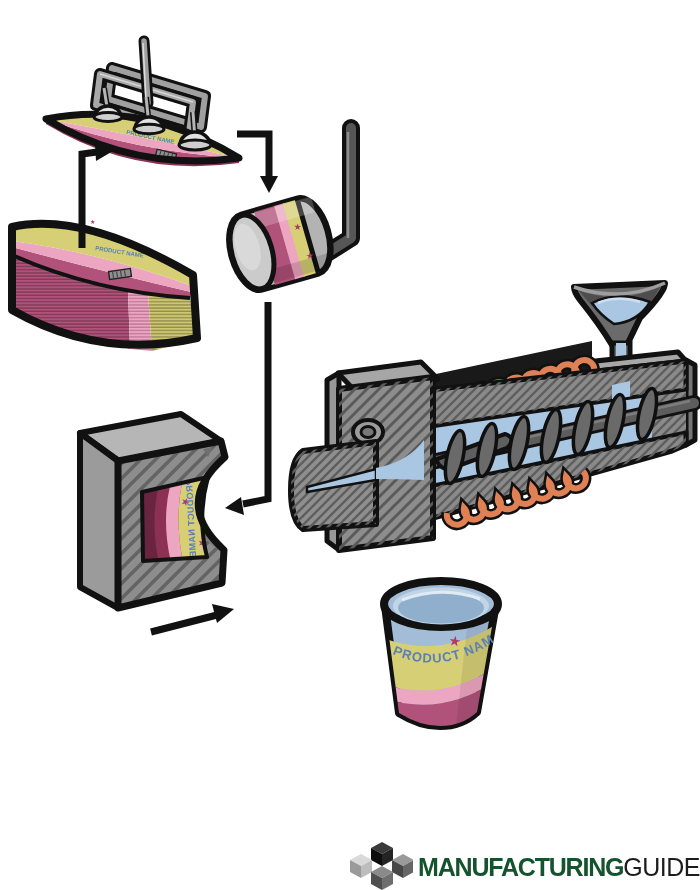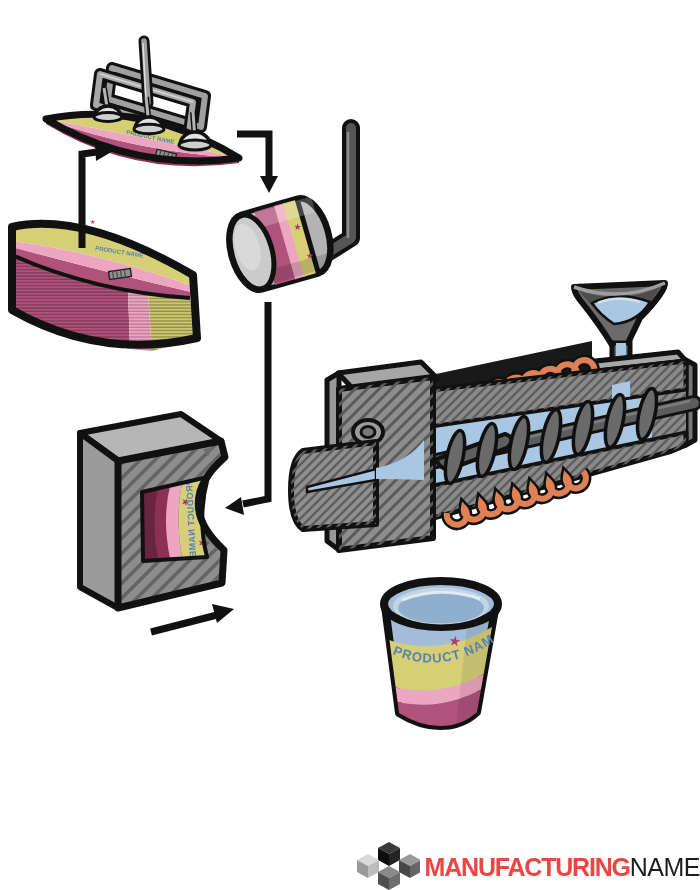--- a/index.html
+++ b/index.html
@@ -1,20 +1,20 @@
 <!DOCTYPE html>
 <html><head>
 <meta charset="utf-8">
 <style>
   html,body{margin:0;padding:0;background:#fff;}
   .canvas{position:relative;width:700px;height:890px;background:#ffffff;overflow:hidden;
           font-family:"Liberation Sans", sans-serif;}
   svg{display:block;}
   .logo{position:absolute;top:840px;right:0px;display:flex;align-items:center;gap:5px;}
-  .logo .brand-bold{font-size:25px;font-weight:900;letter-spacing:-1.2px;color:#ef4444;}
+  .logo .brand-bold{font-size:25px;font-weight:900;letter-spacing:-1.2px;color:#14532d;}
   .logo .brand-light{font-size:25px;font-weight:300;letter-spacing:-0.5px;color:#1c1c1c;}
   text{font-family:"Liberation Sans", sans-serif;}
 </style>
 </head>
 <body>
 
 <div class="canvas">
 <svg width="700" height="890" viewBox="0 0 700 890" xmlns="http://www.w3.org/2000/svg">
   <defs>
     <pattern id="hatchFine" patternUnits="userSpaceOnUse" width="9" height="9">
@@ -278,15 +278,15 @@
           <polygon points="0,-6 11,0 0,6 -11,0" fill="#9a9a9a"></polygon>
           <polygon points="-11,0 0,6 0,18 -11,12" fill="#474747"></polygon>
           <polygon points="0,6 11,0 11,12 0,18" fill="#666"></polygon>
         </g>
     <g transform="translate(417,868)">
           <polygon points="0,-6 11,0 0,6 -11,0" fill="#8a8a8a"></polygon>
           <polygon points="-11,0 0,6 0,18 -11,12" fill="#4f4f4f"></polygon>
           <polygon points="0,6 11,0 11,12 0,18" fill="#6e6e6e"></polygon>
         </g>
   </svg>
-  <div><span class="brand-bold">MANUFACTURING</span><span class="brand-light">NAME</span></div>
+  <div><span class="brand-bold">MANUFACTURING</span><span class="brand-light">GUIDE</span></div>
 </div>
 </div>
 
 </body></html>

